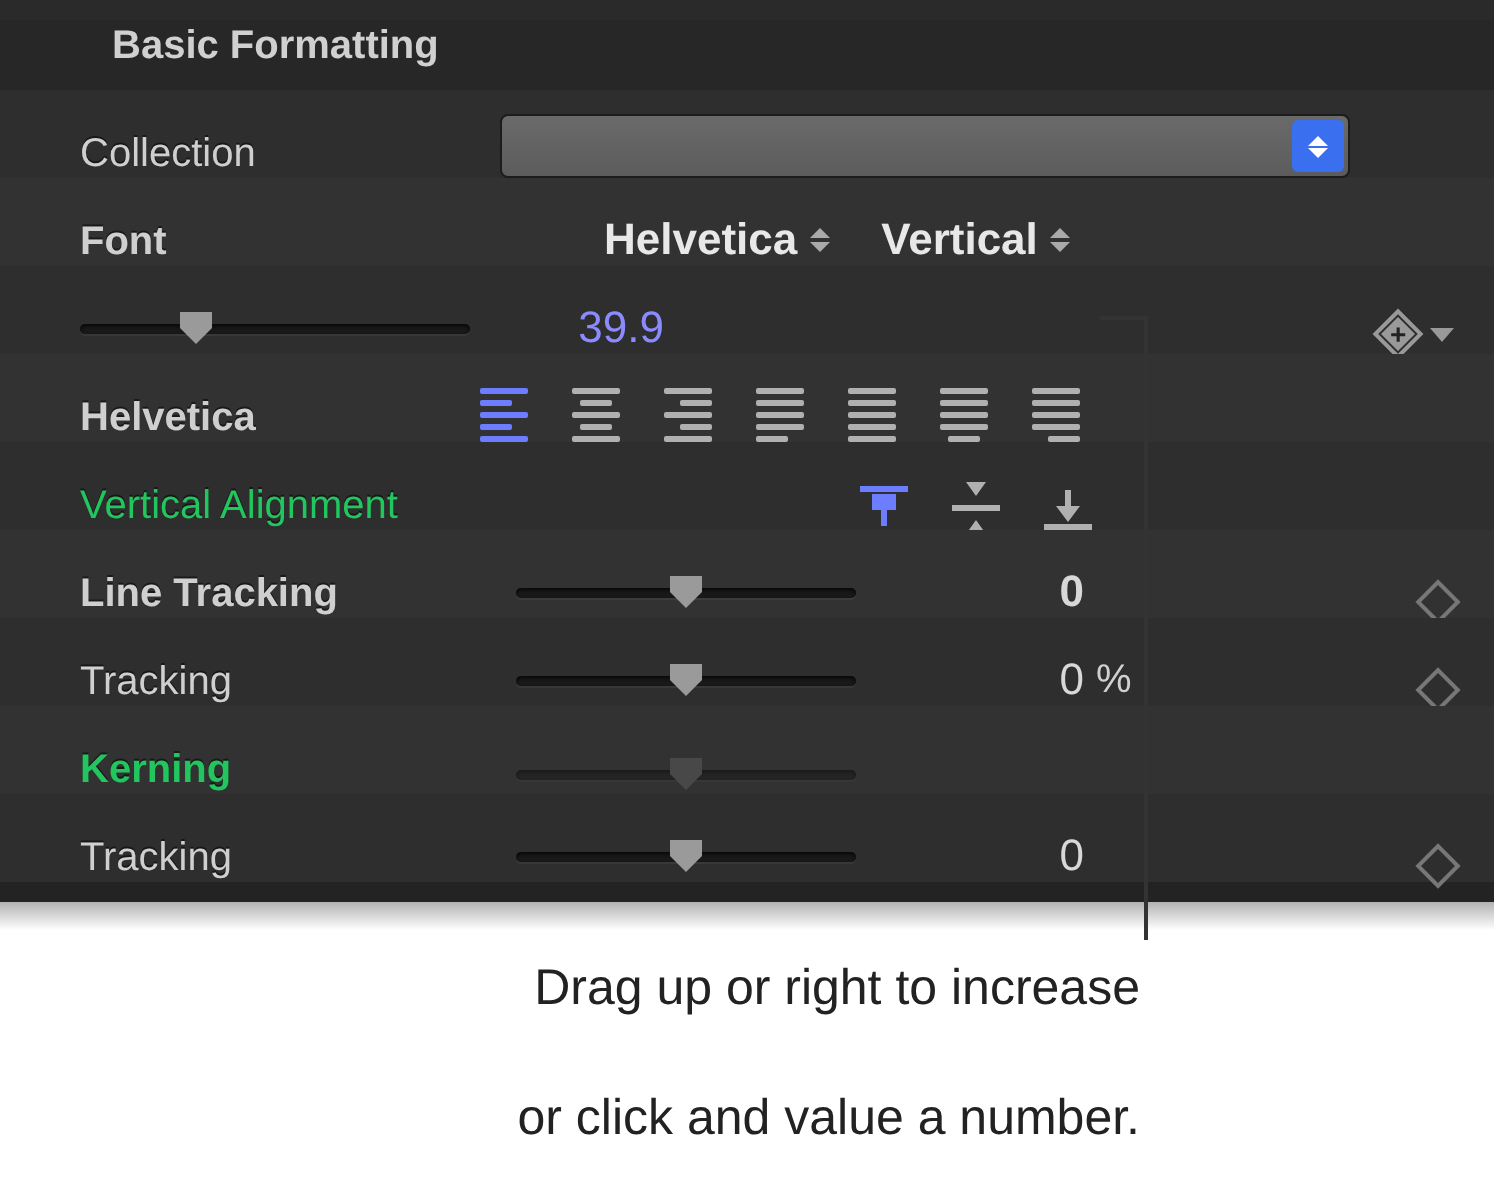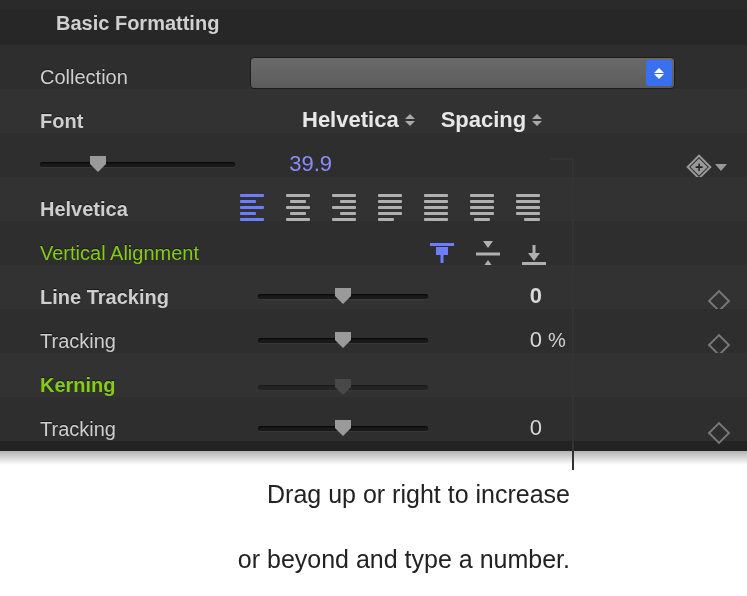--- a/index.html
+++ b/index.html
@@ -25,21 +25,21 @@
     position: relative;
   }
   .row-dark { background: #2e2e2e; }
   .row-light { background: #323232; font-weight: bold; }
   .label {
     width: 210px;
     font-size: 20px;
     color: #cfcfcf;
     text-shadow: 0 -1px 0 rgba(0,0,0,0.5);
   }
-  .label.dim { color: #84cc16; }
+  .label.dim { color: #22c55e; }
 
   
   .select-wrap {
     flex: 1;
     display: flex;
     align-items: center;
   }
   .select {
     position: relative;
     background: linear-gradient(#6a6a6a,#5c5c5c);
@@ -278,21 +278,21 @@
   </div>
 
   <div class="row row-light">
     <div class="label">Font</div>
     <div class="font-popups">
       <div class="popup">
         <span>Helvetica</span>
         <span class="stepper-arrows"></span>
       </div>
       <div class="popup">
-        <span>Spacing</span>
+        <span>Vertical</span>
         <span class="stepper-arrows"></span>
       </div>
     </div>
   </div>
 
   <div class="row row-dark">
     <div class="midcol">
       <div class="slider slider-size">
         <div class="slider-track"></div>
         <div class="thumb" style="left:48px;">
@@ -463,15 +463,15 @@
 
   <div class="bottom-strip"></div>
 </div>
 <div class="shadow"></div>
 
 <div class="callout-wrap">
   <div class="callout-line"></div>
   <div class="callout-text">
     <span>Drag up or right to increase</span><br>
     <br>
-    <span>or beyond and type a number.</span>
+    <span>or click and value a number.</span>
   </div>
 </div>
 
 </body></html>

